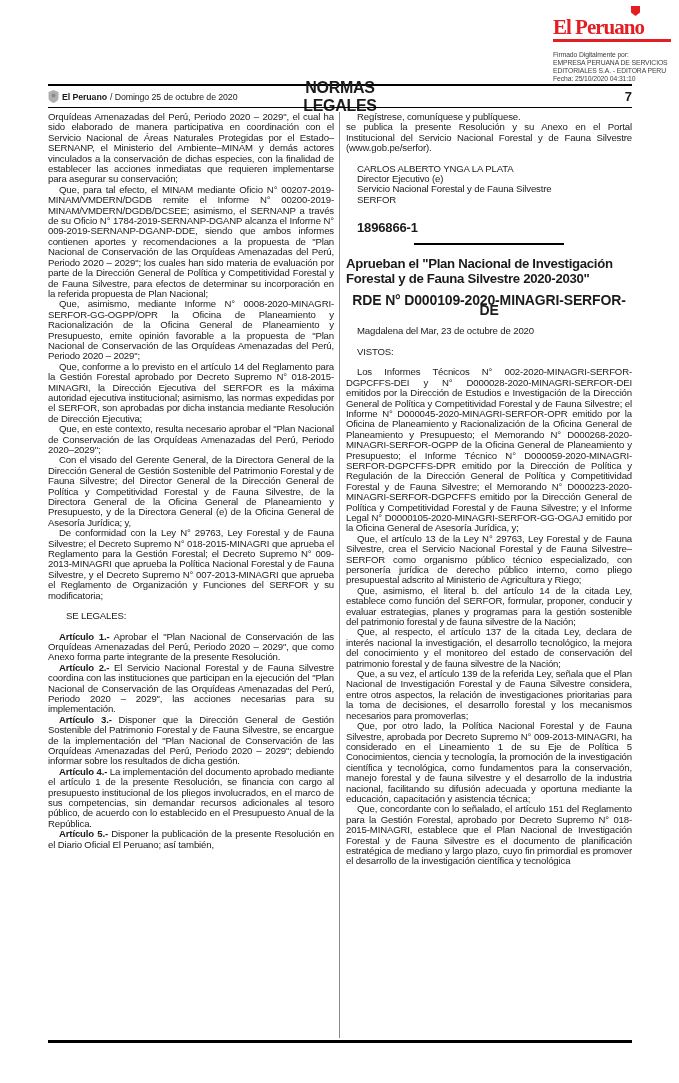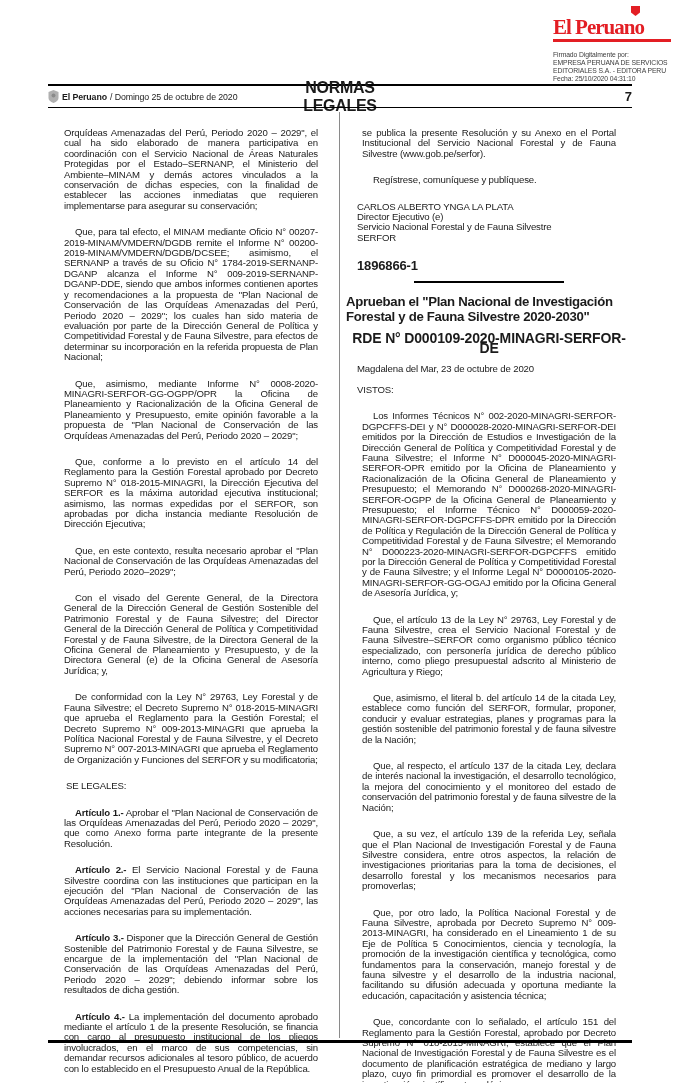--- a/index.html
+++ b/index.html
@@ -31,21 +31,21 @@
   .header-right{width:240px;text-align:right;font-weight:bold;font-size:13px;}
   .rule-mid{position:absolute;left:48px;top:107px;width:584px;height:1px;background:#000;}
 
   
   .cols{position:absolute;left:48px;top:112px;width:584px;height:926px;display:flex;}
   .col{font-size:9.6px;line-height:10.4px;letter-spacing:-0.15px;}
   .col-left{width:286px;}
   .col-divider{width:1px;background:#8a8a8a;margin:0 6px 0 5px;}
   .col-right{flex:1;}
 
-  p.para{margin:16px;text-align:justify;}
+  p.para{margin:0;text-align:justify;}
   p.indent{text-indent:11px;}
   .b-lead{font-weight:bold;}
   p.se-resuelve{margin:10px 0;padding-left:18px;font-weight:normal;text-align:left;}
 
   
   p.no-justify{text-align:left;}
   .closing{margin:10px 0;padding-left:11px;}
   .sig-block{padding-left:11px;margin:10px 0;}
   .sig-block div{margin:0;}
   .pub-code{padding-left:11px;font-weight:bold;margin:18px 0 4px;font-size:13px;}
@@ -107,22 +107,22 @@
       <p class="para indent"><b class="b-lead">Artículo 1.-</b><span> Aprobar el "Plan Nacional de Conservación de las Orquídeas Amenazadas del Perú, Periodo 2020 – 2029", que como Anexo forma parte integrante de la presente Resolución.</span></p>
       <p class="para indent"><b class="b-lead">Artículo 2.-</b><span> El Servicio Nacional Forestal y de Fauna Silvestre coordina con las instituciones que participan en la ejecución del "Plan Nacional de Conservación de las Orquídeas Amenazadas del Perú, Periodo 2020 – 2029", las acciones necesarias para su implementación.</span></p>
       <p class="para indent"><b class="b-lead">Artículo 3.-</b><span> Disponer que la Dirección General de Gestión Sostenible del Patrimonio Forestal y de Fauna Silvestre, se encargue de la implementación del "Plan Nacional de Conservación de las Orquídeas Amenazadas del Perú, Periodo 2020 – 2029"; debiendo informar sobre los resultados de dicha gestión.</span></p>
       <p class="para indent"><b class="b-lead">Artículo 4.-</b><span> La implementación del documento aprobado mediante el artículo 1 de la presente Resolución, se financia con cargo al presupuesto institucional de los pliegos involucrados, en el marco de sus competencias, sin demandar recursos adicionales al tesoro público, de acuerdo con lo establecido en el Presupuesto Anual de la República.</span></p>
       <p class="para indent"><b class="b-lead">Artículo 5.-</b><span> Disponer la publicación de la presente Resolución en el Diario Oficial El Peruano; así también,</span></p>
     </div>
 
     <div class="col-divider"></div>
 
     <div class="col col-right">
+      <p class="para no-justify closing">Regístrese, comuníquese y publíquese.</p>
       <p class="para">se publica la presente Resolución y su Anexo en el Portal Institucional del Servicio Nacional Forestal y de Fauna Silvestre (www.gob.pe/serfor).</p>
-      <p class="para no-justify closing">Regístrese, comuníquese y publíquese.</p>
       <div class="sig-block">
         <div>CARLOS ALBERTO YNGA LA PLATA</div>
         <div>Director Ejecutivo (e)</div>
         <div>Servicio Nacional Forestal y de Fauna Silvestre</div>
         <div>SERFOR</div>
       </div>
       <p class="pub-code">1896866-1</p>
       <hr class="article-divider">
       <h2 class="article-title">Aprueban el "Plan Nacional de Investigación Forestal y de Fauna Silvestre 2020-2030"</h2>
       <p class="resolution-number">RDE N° D000109-2020-MINAGRI-SERFOR-DE</p>

